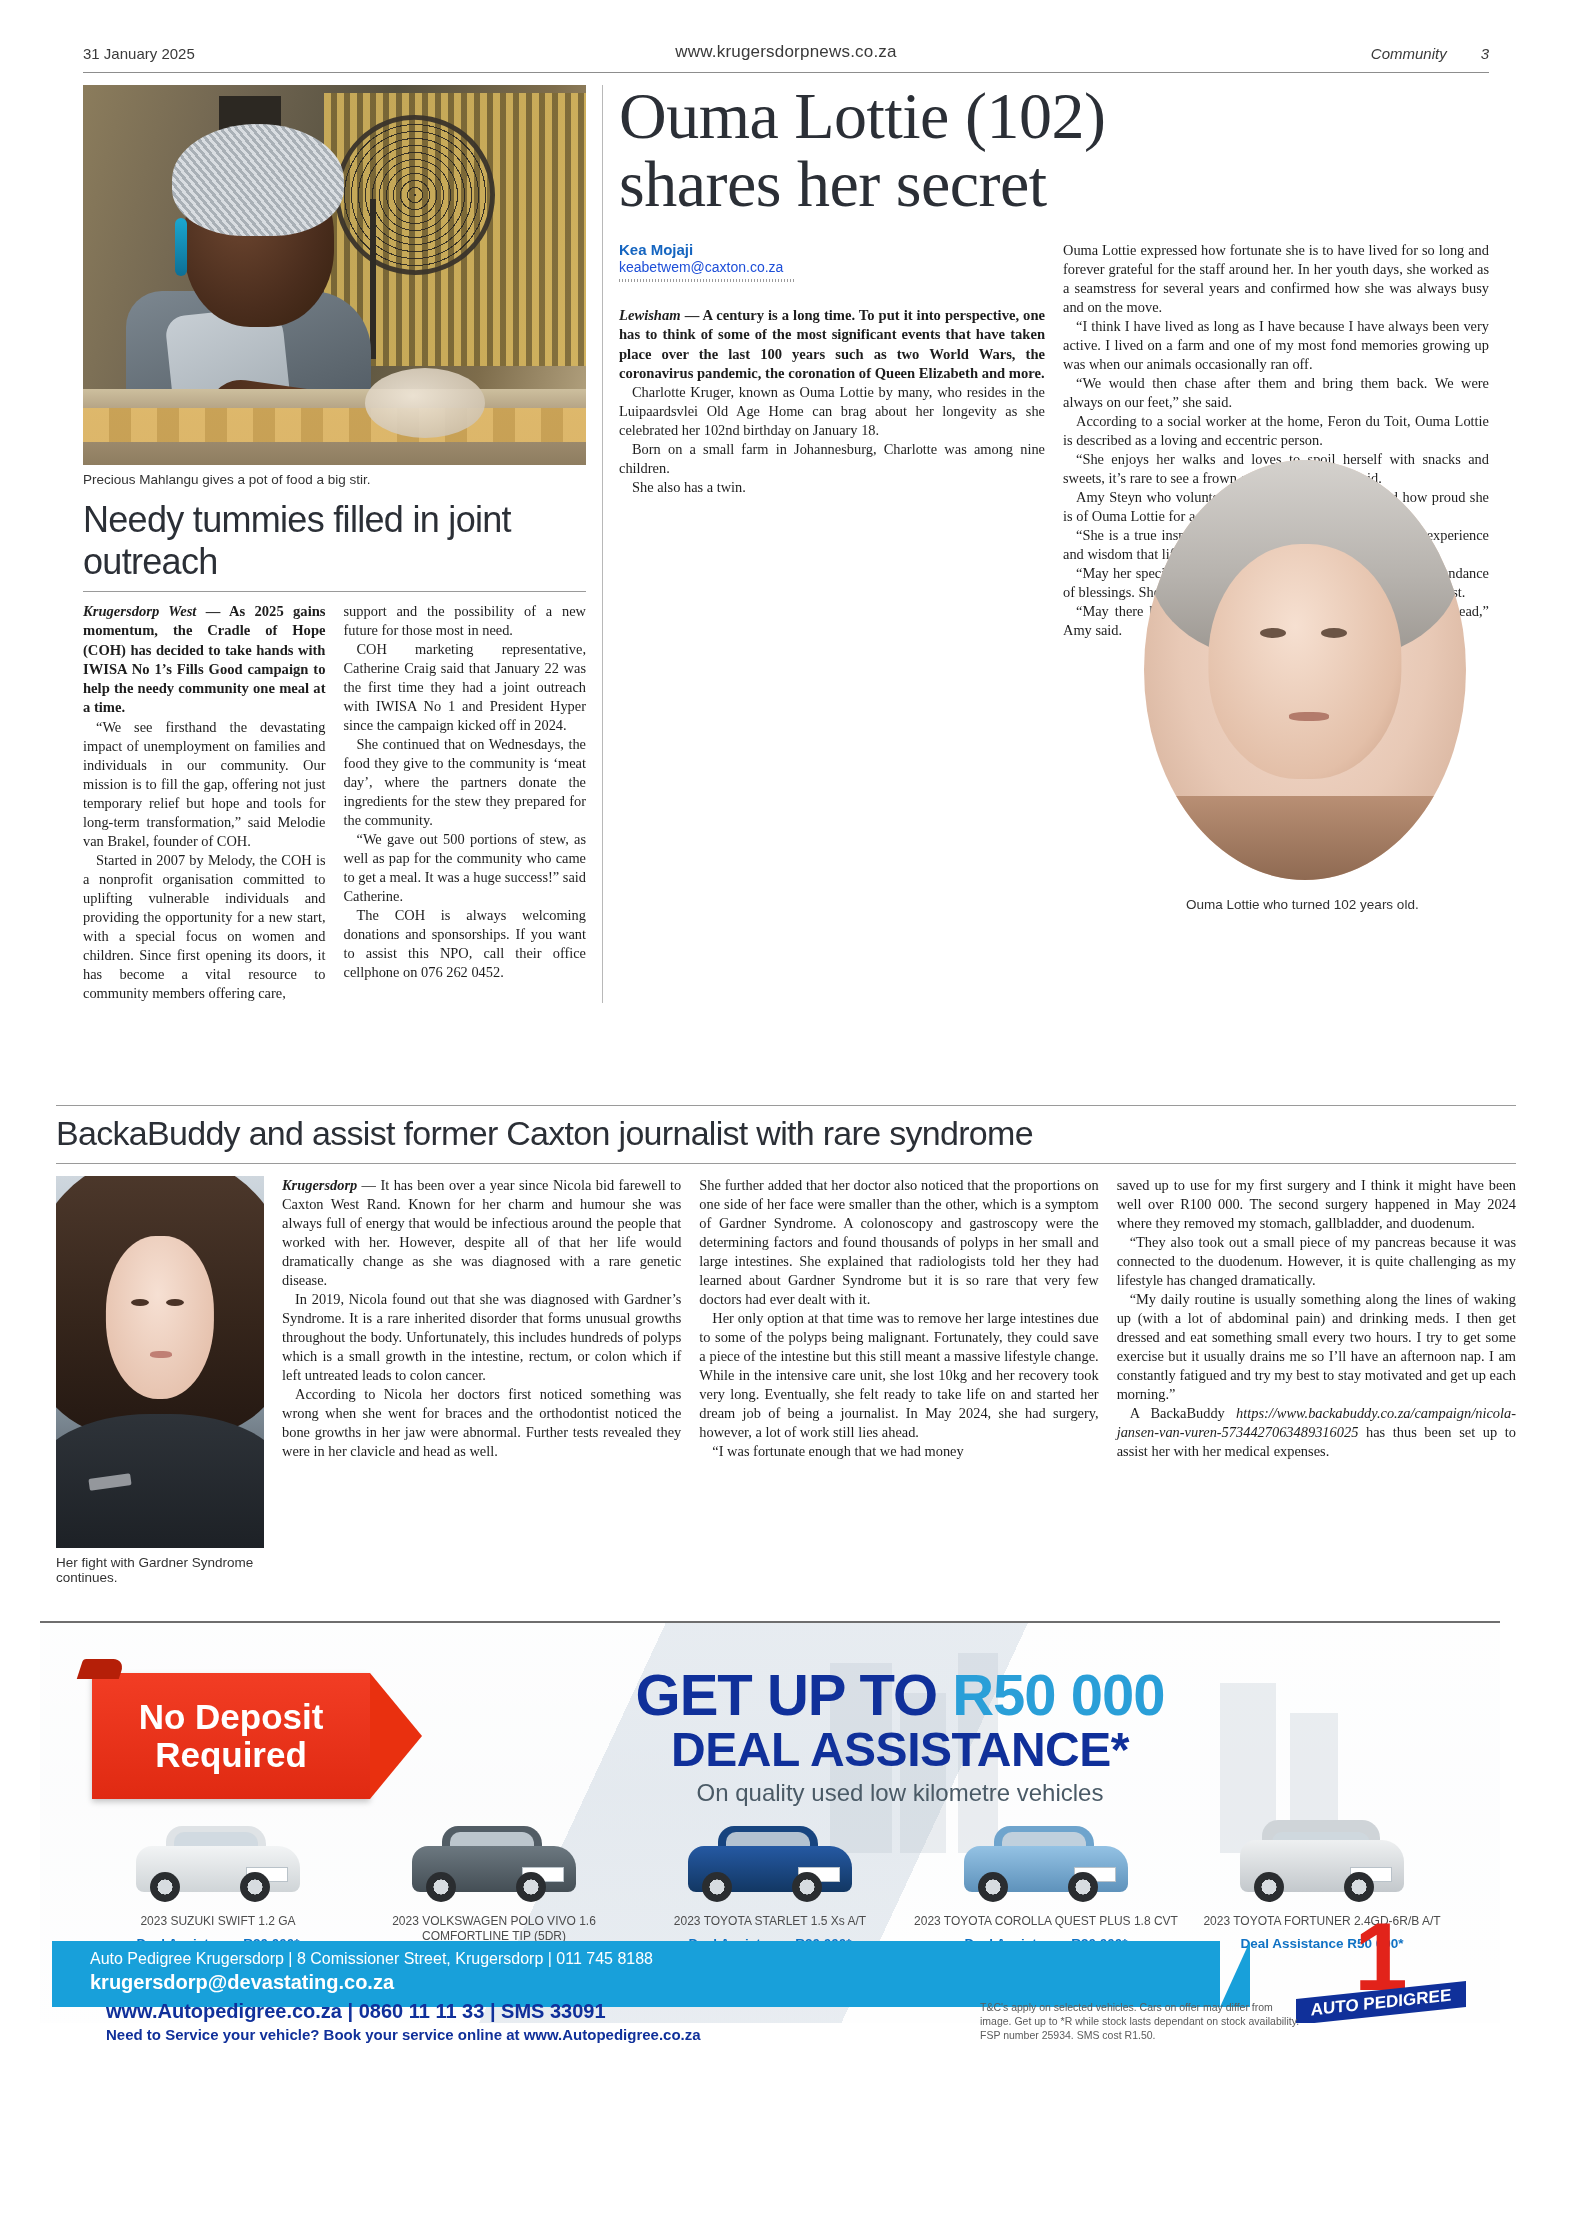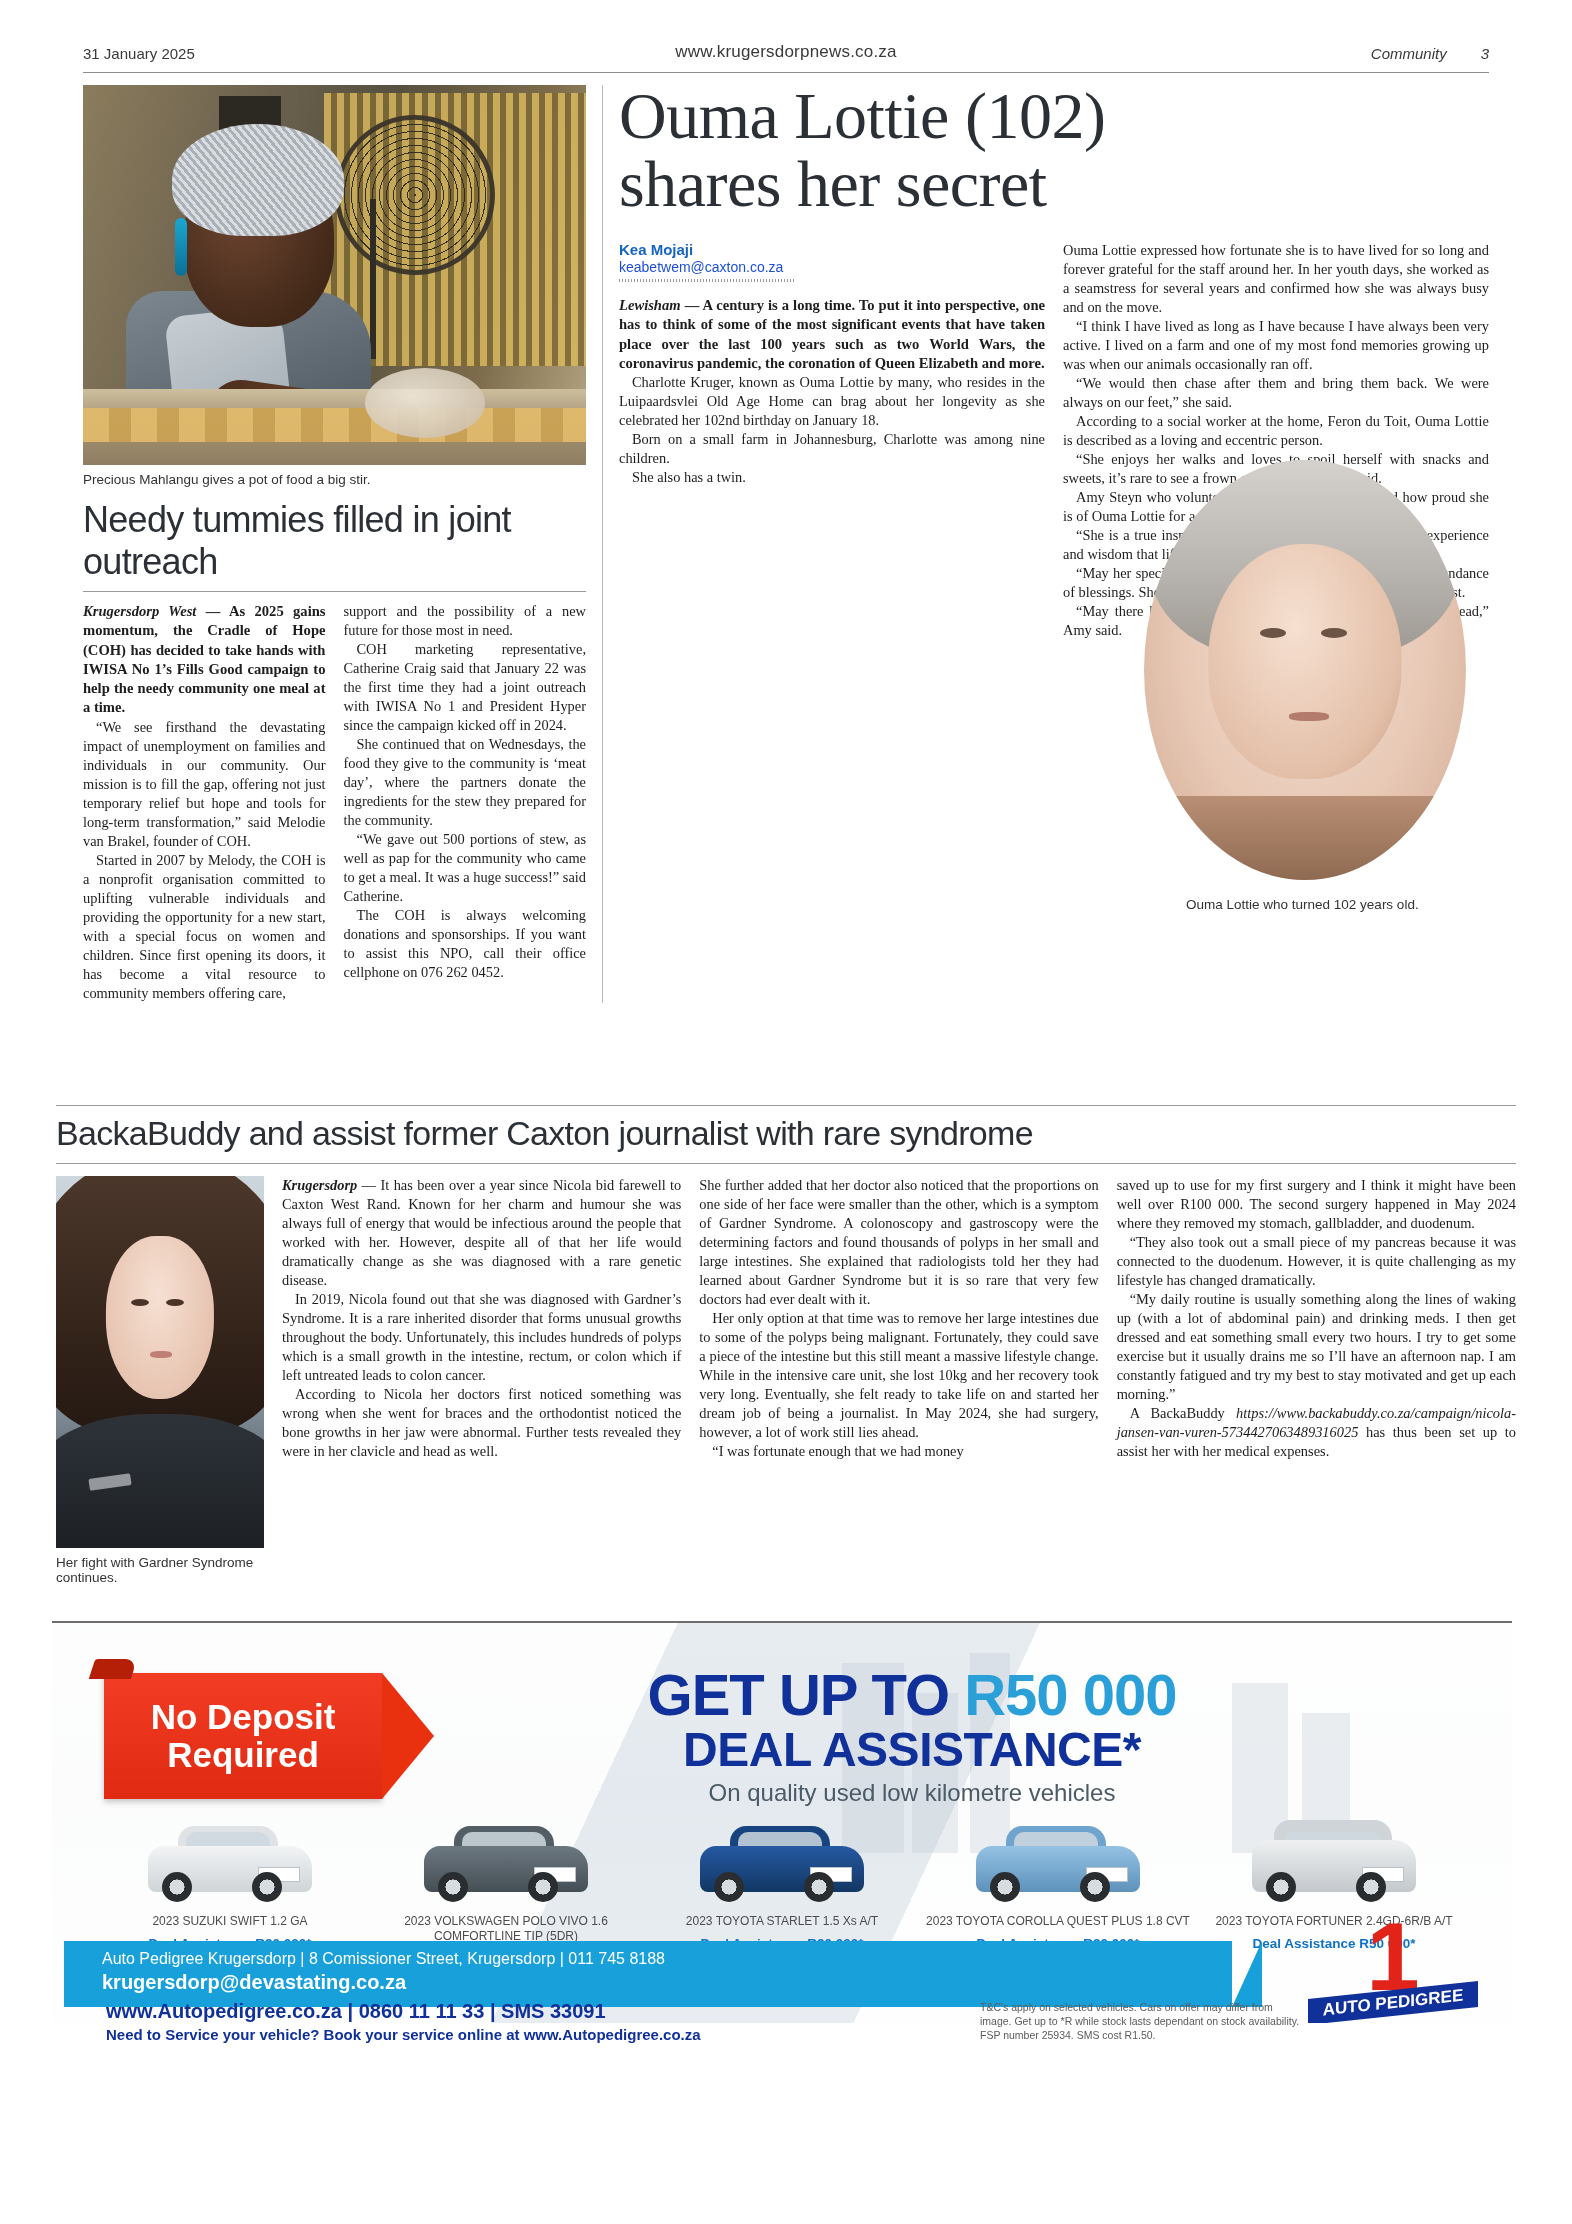--- a/index.html
+++ b/index.html
@@ -270,21 +270,21 @@
 
     <div class="right-col">
       <div class="hl-serif" style="font-size:66px;">Ouma Lottie (102)</div>
       <div class="hl-serif" style="font-size:66px;margin-top:6px;">shares her secret</div>
 
       <div style="display:flex;margin-top:26px;">
         <div style="flex:1;">
           <div class="byline-name">Kea Mojaji</div>
           <div class="byline-mail">keabetwem@caxton.co.za</div>
           <div class="byline-rule"></div>
-          <div class="body-col" style="margin-top:14px;">
+          <div class="body-col" style="margin-top:24px;">
             <p class="first"><b class="lead"><i class="place">Lewisham</i> <span>— A century is a long time. To put it into perspective, one has to think of some of the most significant events that have taken place over the last 100 years such as two World Wars, the coronavirus pandemic, the coronation of Queen Elizabeth and more.</span></b></p>
             <p>Charlotte Kruger, known as Ouma Lottie by many, who resides in the Luipaardsvlei Old Age Home can brag about her longevity as she celebrated her 102nd birthday on January 18.</p>
             <p>Born on a small farm in Johannesburg, Charlotte was among nine children.</p>
             <p>She also has a twin.</p>
           </div>
         </div>
         <div class="gap"></div>
         <div style="flex:1;">
           <div class="body-col">
             <p class="first">Ouma Lottie expressed how fortunate she is to have lived for so long and forever grateful for the staff around her. In her youth days, she worked as a seamstress for several years and confirmed how she was always busy and on the move.</p>
@@ -345,21 +345,21 @@
       <div class="gap"></div>
       <div style="flex:1;" class="body-col">
         <p class="first">saved up to use for my first surgery and I think it might have been well over R100 000. The second surgery happened in May 2024 where they removed my stomach, gallbladder, and duodenum.</p>
         <p>“They also took out a small piece of my pancreas because it was connected to the duodenum. However, it is quite challenging as my lifestyle has changed dramatically.</p>
         <p>“My daily routine is usually something along the lines of waking up (with a lot of abdominal pain) and drinking meds. I then get dressed and eat something small every two hours. I try to get some exercise but it usually drains me so I’ll have an afternoon nap. I am constantly fatigued and try my best to stay motivated and get up each morning.”</p>
         <p><span>A BackaBuddy </span><i>https://www.backabuddy.co.za/campaign/nicola-jansen-van-vuren-5734427063489316025</i><span> has thus been set up to assist her with her medical expenses.</span></p>
       </div>
     </div>
   </div>
 
-  <div class="ad" style="position:absolute;left:52px;top:1598px;margin-top:23px;">
+  <div class="ad" style="position:absolute;left:40px;top:1598px;margin-top:23px;">
     <div class="ad-sky"></div>
     <div class="ad-bld" style="left:790px;top:40px;width:62px;height:190px;"></div>
     <div class="ad-bld" style="left:860px;top:70px;width:46px;height:160px;"></div>
     <div class="ad-bld" style="left:918px;top:30px;width:40px;height:200px;"></div>
     <div class="ad-bld" style="left:1180px;top:60px;width:56px;height:170px;"></div>
     <div class="ad-bld" style="left:1250px;top:90px;width:48px;height:140px;"></div>
 
     <div class="ribbon">
       <span>No Deposit</span>
       <span>Required</span>

